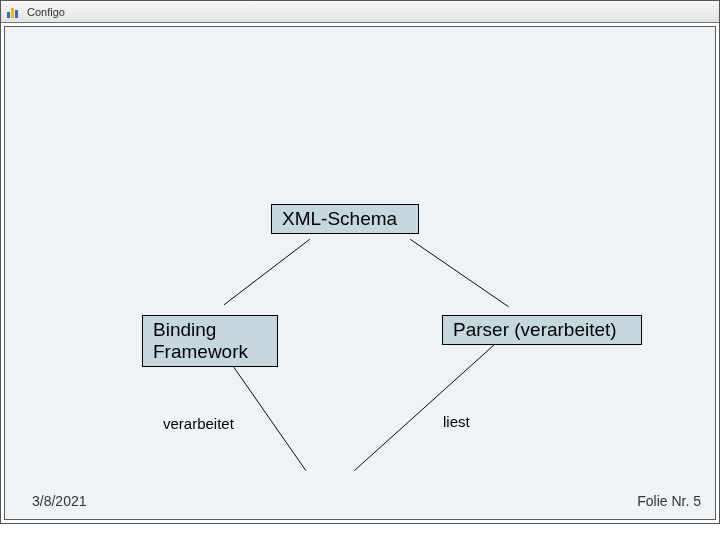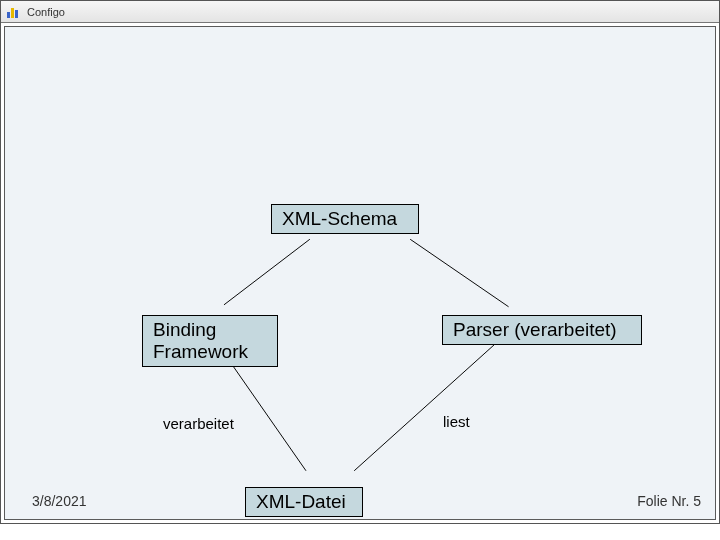--- a/index.html
+++ b/index.html
@@ -101,23 +101,20 @@
 
       <div class="node" style="left:137px; top:288px; width:136px; height:52px; white-space:pre-line;">
         <span>Binding
 Framework</span>
       </div>
 
       <div class="node" style="left:437px; top:288px; width:200px; height:30px;">
         <span>Parser (verarbeitet)</span>
       </div>
 
-      <div class="node" style="left:240px; top:460px; width:118px; height:30px;">
-        <span>XML-Datei</span>
-      </div>
 
       <div class="label" style="left:158px; top:388px;">verarbeitet</div>
 
       <div class="label" style="left:438px; top:386px;text-align:center;">liest</div>
 
       <div class="footer-left">3/8/2021</div>
       <div class="footer-right">Folie Nr. 5</div>
     </div>
   </div>
 </div>

